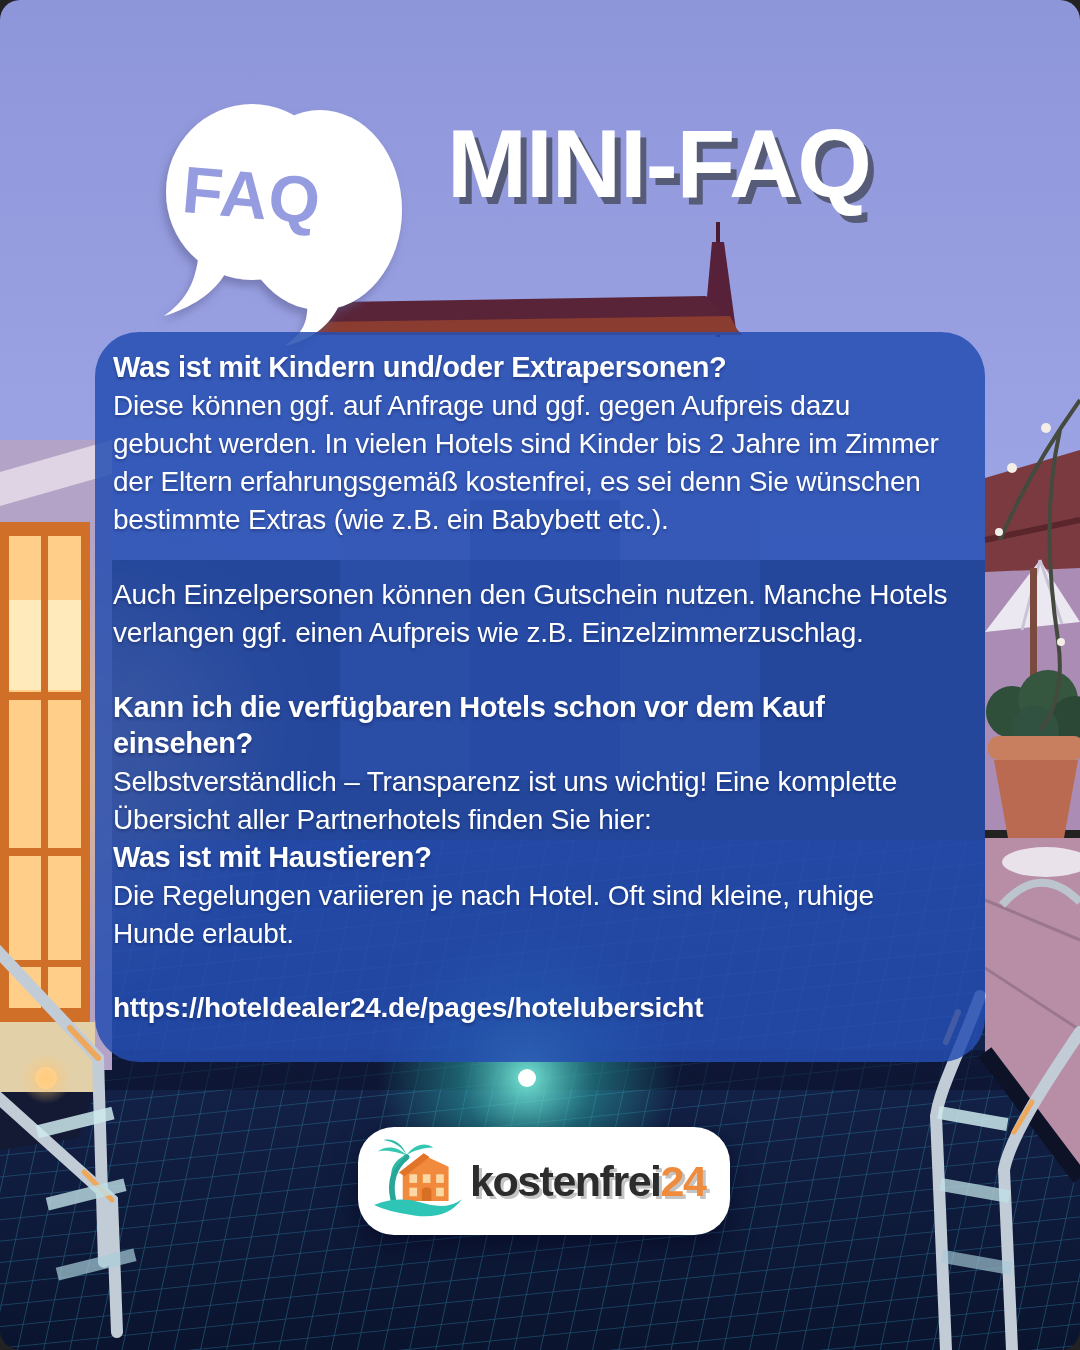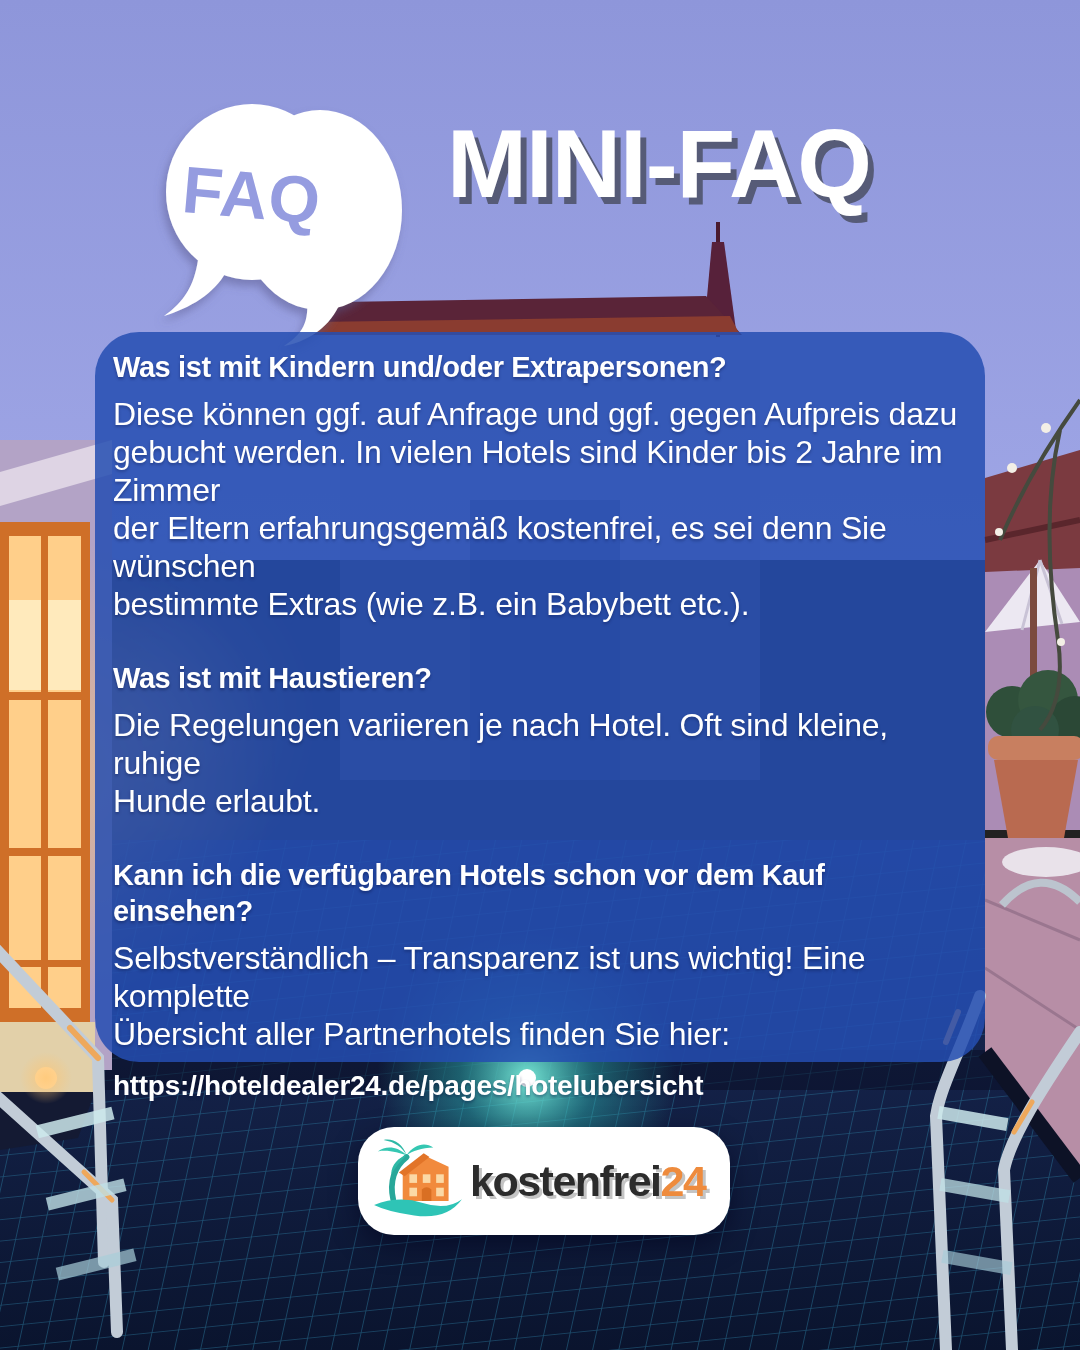--- a/index.html
+++ b/index.html
@@ -1,18 +1,19 @@
 <!DOCTYPE html>
 <html><head>
 <meta charset="utf-8">
 <style>
   html,body{margin:0;padding:0;background:#222;}
   .stage{
     position:relative;width:1080px;height:1350px;overflow:hidden;
     font-family:"Liberation Sans",sans-serif;
+    border-radius:20px;
   }
   .bg{position:absolute;inset:0;}
   
   .faq-badge{position:absolute;left:138px;top:100px;width:276px;height:258px;}
   .main-title{
     position:absolute;left:447px;top:116px;
     font-size:96px;font-weight:bold;letter-spacing:-1px;line-height:1;
     color:#ffffff;text-shadow:6px 7px 0 #565b77;
   }
   
@@ -22,21 +23,21 @@
     background:rgba(37,78,177,0.85);
     padding:17px 24px 0 18px;
     color:#ffffff;
   }
   .qa{margin:0 0 37px 0;}
   .qa h3{
     margin:0;font-size:29px;line-height:36px;font-weight:bold;
     letter-spacing:-0.4px;text-shadow:0 2px 3px rgba(8,16,60,.4);
   }
   .qa p{
-    margin:10px 0 0 0;font-size:32px;line-height:38px;font-weight:normal;
+    margin:2px 0 0 0;font-size:28px;line-height:38px;font-weight:normal;
     letter-spacing:-0.2px;white-space:pre-line;
     text-shadow:0 2px 3px rgba(8,16,60,.35);
   }
   .card-url{
     margin-top:15px;font-size:28px;line-height:36px;font-weight:bold;
     letter-spacing:-0.3px;text-shadow:0 2px 3px rgba(8,16,60,.4);
   }
   
   .logo-pill{
     position:absolute;left:358px;top:1127px;width:372px;height:108px;
@@ -201,30 +202,32 @@
 
   <div class="card">
     <div class="qa">
       <h3>Was ist mit Kindern und/oder Extrapersonen?</h3>
       <p>Diese können ggf. auf Anfrage und ggf. gegen Aufpreis dazu
 gebucht werden. In vielen Hotels sind Kinder bis 2 Jahre im Zimmer
 der Eltern erfahrungsgemäß kostenfrei, es sei denn Sie wünschen
 bestimmte Extras (wie z.B. ein Babybett etc.).</p>
     </div>
     <div class="qa">
+      <p>Auch Einzelpersonen können den Gutschein nutzen. Manche Hotels
+verlangen ggf. einen Aufpreis wie z.B. Einzelzimmerzuschlag.</p>
+    </div>
+    <div class="qa" style="margin-bottom:0;">
+      <h3>Kann ich die verfügbaren Hotels schon vor dem Kauf einsehen?</h3>
+      <p>Selbstverständlich – Transparenz ist uns wichtig! Eine komplette
+Übersicht aller Partnerhotels finden Sie hier:</p>
     </div>
     <div class="qa">
       <h3>Was ist mit Haustieren?</h3>
       <p>Die Regelungen variieren je nach Hotel. Oft sind kleine, ruhige
 Hunde erlaubt.</p>
-    </div>
-    <div class="qa" style="margin-bottom:0;">
-      <h3>Kann ich die verfügbaren Hotels schon vor dem Kauf einsehen?</h3>
-      <p>Selbstverständlich – Transparenz ist uns wichtig! Eine komplette
-Übersicht aller Partnerhotels finden Sie hier:</p>
     </div>
     <div class="card-url">https://hoteldealer24.de/pages/hotelubersicht</div>
   </div>
 
   <div class="logo-pill">
     <svg class="logo-icon" width="96" height="86" viewBox="0 0 100 90">
       <g>
         <path d="M24 64 C20 46 25 30 38 20" fill="none" stroke="#28a799" stroke-width="6" stroke-linecap="round"></path>
         <path d="M38 18 C28 8 16 8 8 14 C20 12 30 16 38 18 Z" fill="#35c7b2"></path>
         <path d="M38 18 C34 6 24 0 14 2 C26 4 34 10 38 18 Z" fill="#2eb9a6"></path>

